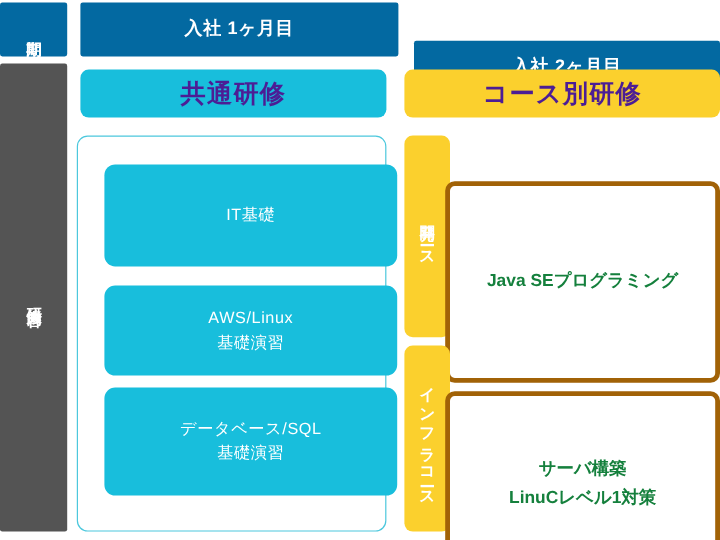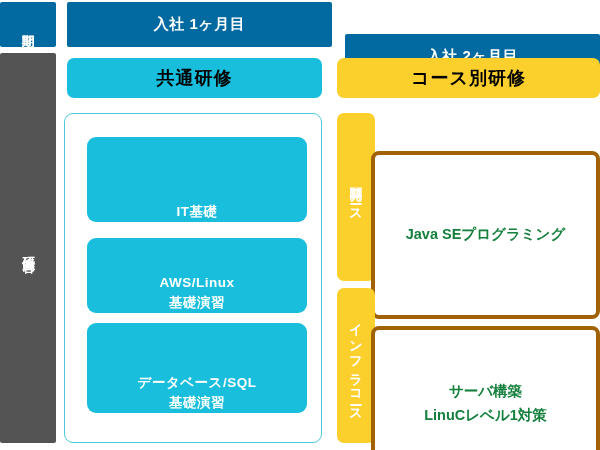--- a/index.html
+++ b/index.html
@@ -69,22 +69,22 @@
     writing-mode: vertical-rl;
     text-orientation: upright;
     line-height: 1.1;
     letter-spacing: 1px;
   }
 
   
   .pill {
     height: 40px;
     border-radius: 7px;
-    color: #000000;
-    font-size: 18px;
+    color: #4c1d95;
+    font-size: 21px;
     font-weight: bold;
     letter-spacing: 1px;
   }
   .pill-common {
     left: 67px;
     top: 58px;
     width: 255px;
     background: #18bedc;
   }
   .pill-course {
@@ -99,29 +99,28 @@
     left: 64px;
     top: 113px;
     width: 258px;
     height: 330px;
     border: 1px solid #4cc8dd;
     border-radius: 9px;
     background: #ffffff;
   }
   .cyan-box {
     left: 87px;
-    width: 220px;
+    width: 244px;
     background: #18bedc;
     border-radius: 9px;
     color: #ffffff;
     font-size: 13.5px;
-    font-weight: bold;
+    font-weight: normal;
     line-height: 1.5;
     letter-spacing: 0.5px;
-    align-items: flex-end;
   }
   .cyan-1 { top: 137px; height: 85px; }
   .cyan-2 { top: 238px; height: 75px; }
   .cyan-3 { top: 323px; height: 90px; }
 
   
   .course-tab {
     left: 337px;
     width: 38px;
     background: #fbd02d;

